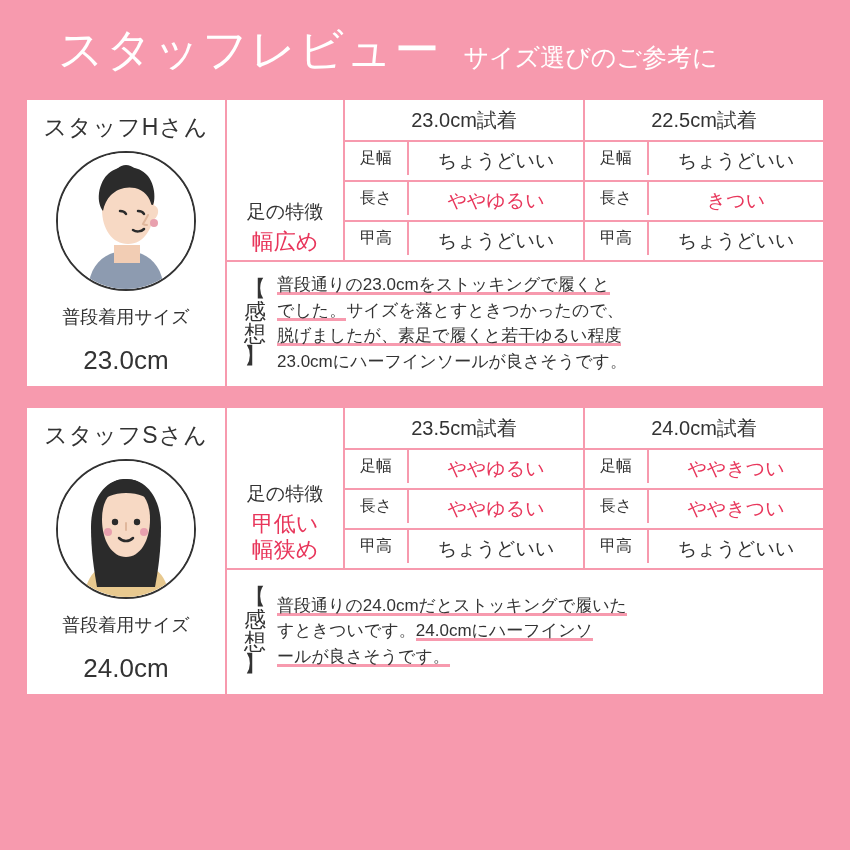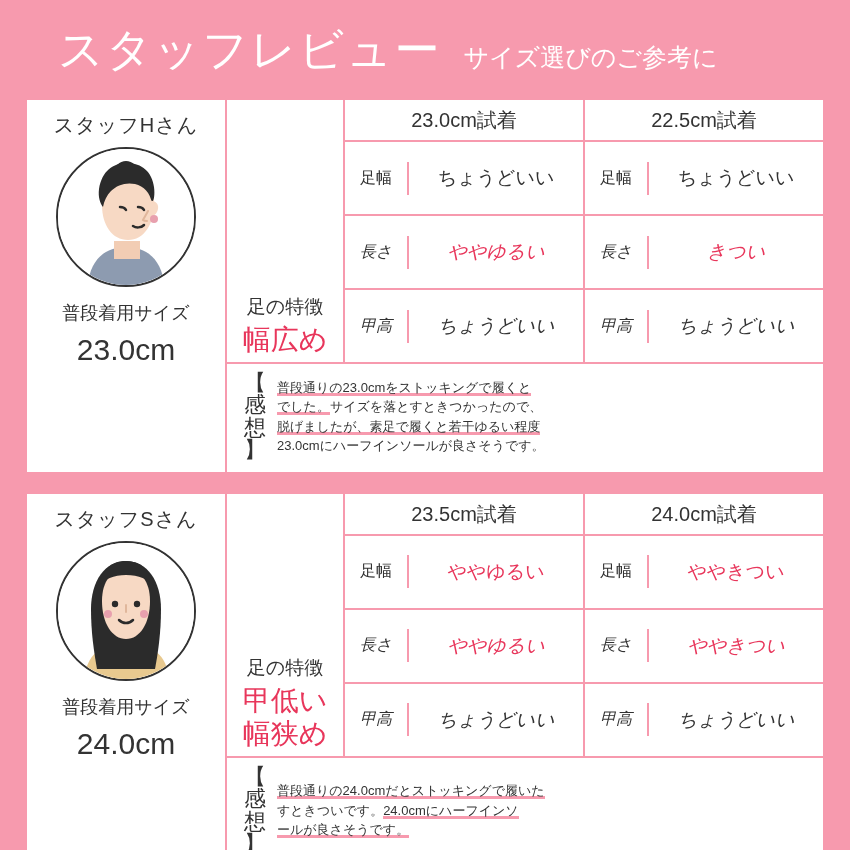--- a/index.html
+++ b/index.html
@@ -57,21 +57,21 @@
     flex: 0 0 200px;
     border-right: 2px solid #f79aae;
     display: flex;
     flex-direction: column;
     align-items: center;
     justify-content: flex-start;
     padding: 12px 0 10px 0;
     box-sizing: border-box;
   }
   .profile-name {
-    font-size: 20px;
+    font-size: 23px;
     color: #333333;
     letter-spacing: 1px;
     margin-bottom: 8px;
     white-space: nowrap;
   }
   .avatar {
     width: 136px;
     height: 136px;
     border-radius: 50%;
     border: 2px solid #333333;
@@ -80,23 +80,23 @@
     position: relative;
   }
   .avatar svg { display: block; }
   .profile-usual-label {
     font-size: 18px;
     color: #333333;
     margin-top: 14px;
     white-space: nowrap;
   }
   .profile-usual-size {
-    font-size: 30px;
-    color: #333333;
-    margin-top: 8px;
+    font-size: 26px;
+    color: #333333;
+    margin-top: 16px;
     white-space: nowrap;
   }
 
   .card-right {
     flex: 1 1 auto;
     display: flex;
     flex-direction: column;
   }
 
   
@@ -114,21 +114,21 @@
     justify-content: flex-end;
     padding: 6px 0;
     box-sizing: border-box;
   }
   .feature-label {
     font-size: 19px;
     color: #333333;
     white-space: nowrap;
   }
   .feature-value {
-    font-size: 28px;
+    font-size: 22px;
     color: #e8365b;
     margin-top: 4px;
     line-height: 1.15;
     text-align: center;
     white-space: nowrap;
   }
 
   .trial-block {
     flex: 1 1 0;
     display: flex;
@@ -142,46 +142,45 @@
     text-align: center;
     font-size: 20px;
     color: #333333;
     padding: 7px 0 6px 0;
     border-bottom: 2px solid #f79aae;
     white-space: nowrap;
   }
   .trial-rows { display: flex; flex-direction: column; }
   .trial-row {
     display: flex;
-    align-items: center;
+    align-items: flex-start;
   }
   .trial-row + .trial-row {
     border-top: 2px solid #f79aae;
-    font-style: italic;
   }
   .trial-key {
     width: 64px;
     flex: 0 0 64px;
     border-right: 2px solid #f79aae;
     font-size: 16px;
     color: #333333;
     display: flex;
     align-items: center;
     justify-content: center;
     padding: 6px 0;
     box-sizing: border-box;
     white-space: nowrap;
   }
   .trial-val {
     flex: 1 1 auto;
     font-size: 19px;
     display: flex;
     align-items: center;
     justify-content: center;
-    padding: 23px 0;
+    padding: 6px 0;
     white-space: nowrap;
   }
   .val-ok { color: #333333; }
   .val-warn { color: #e8365b; }
 
   
   .impression {
     display: flex;
     align-items: center;
     padding: 8px 12px 10px 8px;
@@ -193,21 +192,21 @@
     flex: 0 0 40px;
     font-size: 22px;
     color: #333333;
     text-align: center;
     line-height: 1.02;
     letter-spacing: 0px;
     white-space: pre-line;
   }
   .impression-text {
     flex: 1 1 auto;
-    font-size: 13px;
+    font-size: 17px;
     color: #333333;
     line-height: 1.5;
     padding-left: 2px;
   }
   .impression-text .u {
     background: linear-gradient(to top, #f79aae 0, #f79aae 3px, transparent 3px);
     padding-bottom: 1px;
   }
 </style>
 </head>

